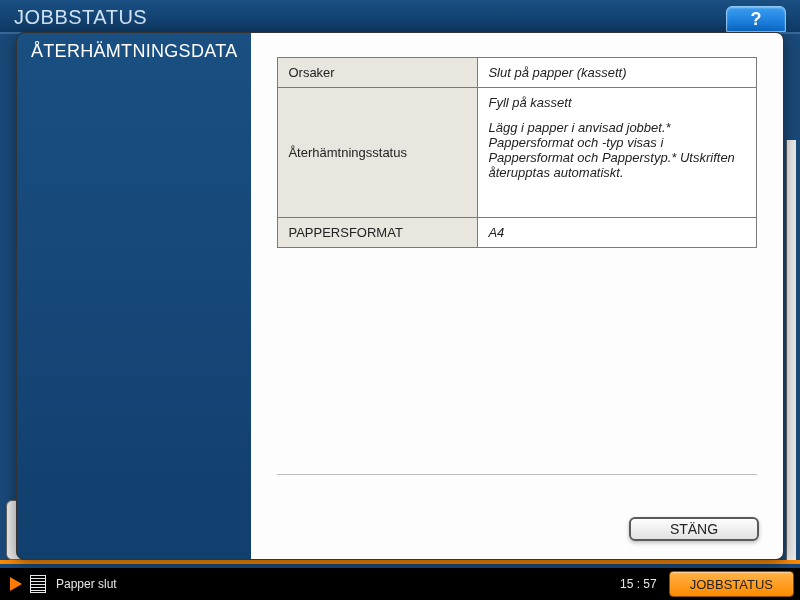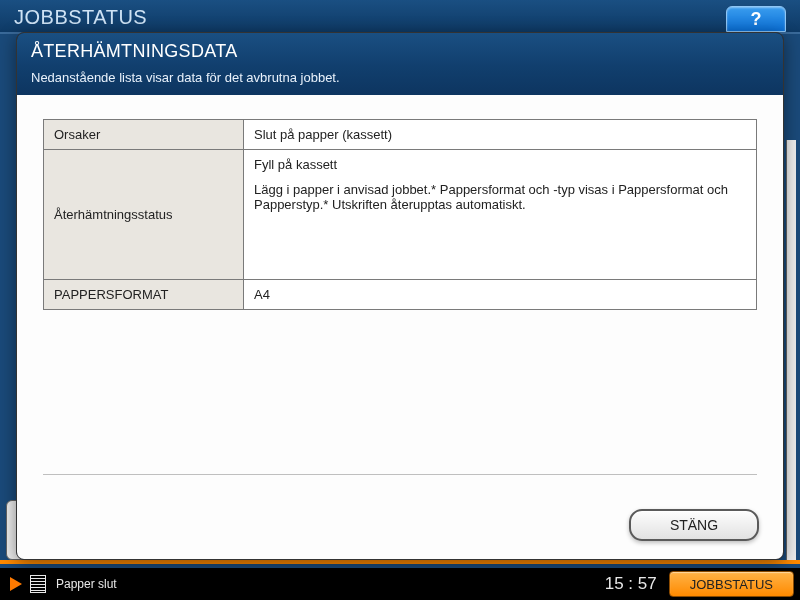--- a/index.html
+++ b/index.html
@@ -29,21 +29,21 @@
     box-shadow: inset 0 1px 2px rgba(255,255,255,0.4);
   }
 
   
   .modal {
     position: absolute; top: 32px; left: 16px; width: 768px; height: 528px;
     background: #0f172a;
     border: 1px solid #333;
     border-radius: 8px;
     box-shadow: 0 4px 18px rgba(0,0,0,0.45);
-    display: flex; flex-direction: column;
+    display: flex; flex-direction: row;
     overflow: hidden;
   }
   .modal-title {
     background: linear-gradient(#1a4f82, #113f6e);
     color: #fff; font-size: 18px; padding: 8px 14px 4px;
     letter-spacing: 0.3px;
   }
   .modal-subtitle {
     background: linear-gradient(#113f6e, #0d3560);
     color: #e8f1fb; font-size: 13px; padding: 4px 14px 10px;
@@ -60,38 +60,39 @@
     border: 1px solid #7a7a7a;
     padding: 7px 10px;
     text-align: left; vertical-align: top;
     font-weight: normal;
   }
   table.data th {
     background: #e9e6e0; width: 200px;
   }
   table.data td {
     background: #fff;
+    font-style: italic;
   }
   .recov-cell { height: 130px; }
 
   .modal-divider {
     position: absolute; left: 26px; right: 26px; bottom: 84px;
     border-top: 1px solid #bfbfbf;
   }
 
   .modal-footer {
     position: absolute; left: 0; right: 0; bottom: 0;
     padding: 14px 24px 18px;
     display: flex; justify-content: flex-end;
   }
   .btn {
-    width: 130px; height: 32px;
+    width: 130px; height: 24px;
     background: linear-gradient(#fdfdfd, #e2e2e2);
     border: 2px solid #5a5a5a;
-    border-radius: 13px;
+    border-radius: 6px;
     font-size: 14px; color: #222;
     box-shadow: 0 2px 4px rgba(0,0,0,0.25), inset 0 1px 1px #fff;
     cursor: pointer;
   }
 
   
   .statusbar {
     position: absolute; left: 0; right: 0; bottom: 0; height: 32px;
     background: #000;
     display: flex; align-items: center;
@@ -102,21 +103,21 @@
     border-left: 12px solid #ff7a00;
     border-top: 7px solid transparent;
     border-bottom: 7px solid transparent;
   }
   .doc-icon {
     width: 16px; height: 18px; border: 1px solid #e8e8e8; margin-right: 10px;
     background: repeating-linear-gradient(#000, #000 2px, #e8e8e8 2px, #e8e8e8 3px);
   }
   .status-text { flex: 0 0 auto; }
   .status-spacer { flex: 1; }
-  .status-time { text-align: right; padding-right: 8px; line-height: 14px; font-size: 17px; }
+  .status-time { text-align: right; padding-right: 8px; line-height: 14px; font-size: 12px; }
   .jobstatus-btn {
     height: 26px; margin: 0 6px 0 4px; padding: 0 20px;
     background: linear-gradient(#ffb347, #ff8a00);
     border: 1px solid #8a4a00; border-radius: 4px;
     color: #222; font-size: 13px; font-weight: 500;
     box-shadow: inset 0 1px 1px rgba(255,255,255,0.5);
     cursor: pointer;
   }
   .orange-strip {
     position: absolute; left: 0; bottom: 36px; height: 4px; width: 100%;
@@ -140,21 +141,20 @@
 <div class="help-btn">
   <span>?</span>
 </div>
 <div class="bg-body"></div>
 <div class="tab-stub"></div>
 <div class="tab-stub2"></div>
 <div class="orange-strip"></div>
 
 <div class="modal">
   <div class="modal-title">ÅTERHÄMTNINGSDATA</div>
-  <div class="modal-subtitle">Nedanstående lista visar data för det avbrutna jobbet.</div>
   <div class="modal-body">
     <table class="data">
       <tbody>
           <tr>
         <th>Orsaker</th>
         <td>Slut på papper (kassett)</td>
       </tr>
       <tr>
         <th class="recov-cell" style="vertical-align:middle">Återhämtningsstatus</th>
         <td class="recov-cell">

